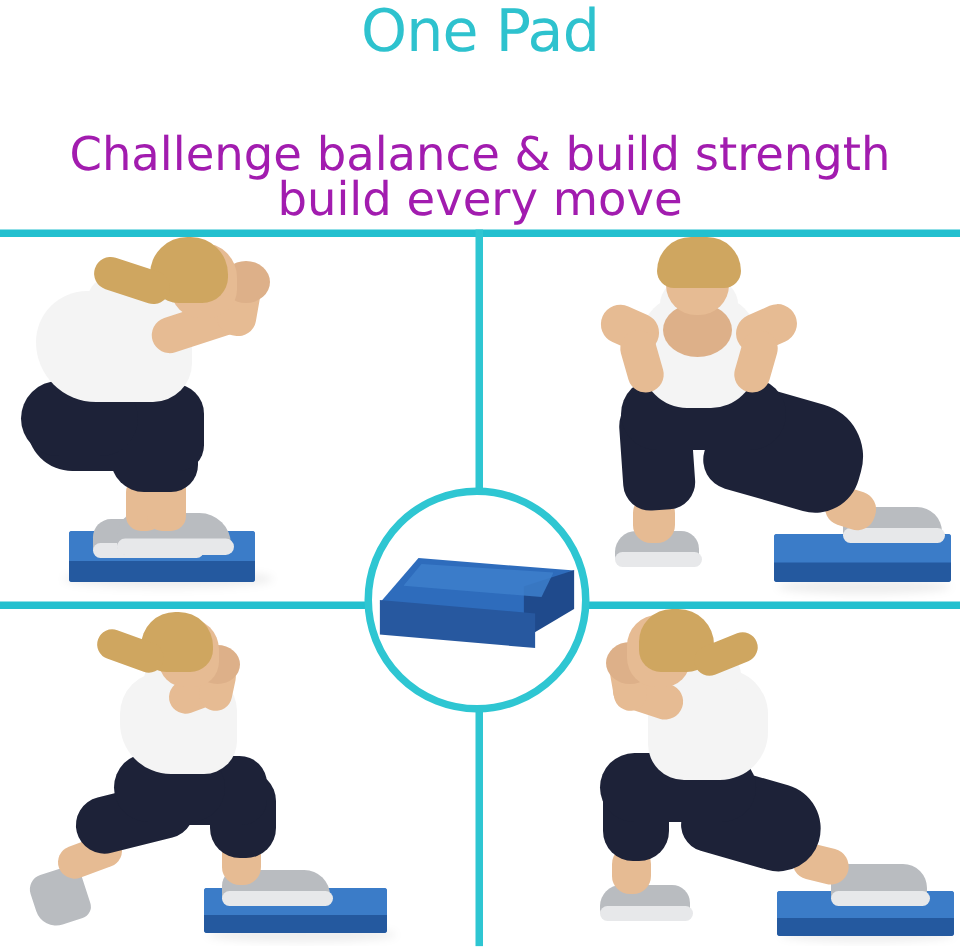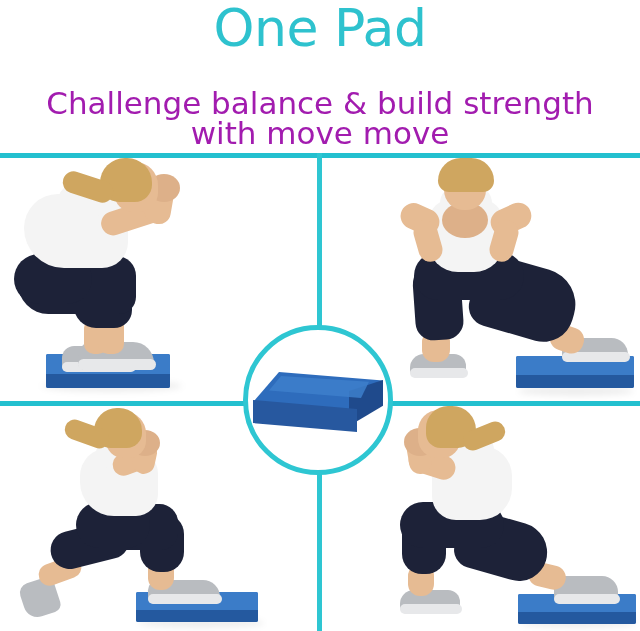--- a/index.html
+++ b/index.html
@@ -32,21 +32,21 @@
     color: #2ec2ce;
     font-weight: 400;
     letter-spacing: -0.5px;
     line-height: 1.0;
     white-space: nowrap;
   }
   .title-line-1 {
     position: absolute;
     left: 0; right: 0;
     top: 2px;
-    font-size: 52px;
+    font-size: 39px;
   }
   .title-line-2 {
     position: absolute;
     left: 0; right: 0;
     top: 40px;
     font-size: 42px;
   }
   .subtitle-line {
     position: absolute;
     left: 0; right: 0;
@@ -187,21 +187,21 @@
   }
 </style>
 </head>
 <body>
 
 <div id="page">
 
   <div class="header">
     <div class="title-line title-line-1">One Pad</div>
     <div class="subtitle-line subtitle-line-1">Challenge balance &amp; build strength</div>
-    <div class="subtitle-line subtitle-line-2">with move move</div>
+    <div class="subtitle-line subtitle-line-2">build every move</div>
   </div>
 
   <div class="quadrant q-tl">
     <div class="figure">
 
       <div class="shadow" style="left:42px; top:222px; width:140px; height:12px;"></div>
 
       <div class="pad" style="left:46px; top:196px; width:124px; height:34px;">
         <div class="pad-top"></div>
         <div class="pad-front"></div>

